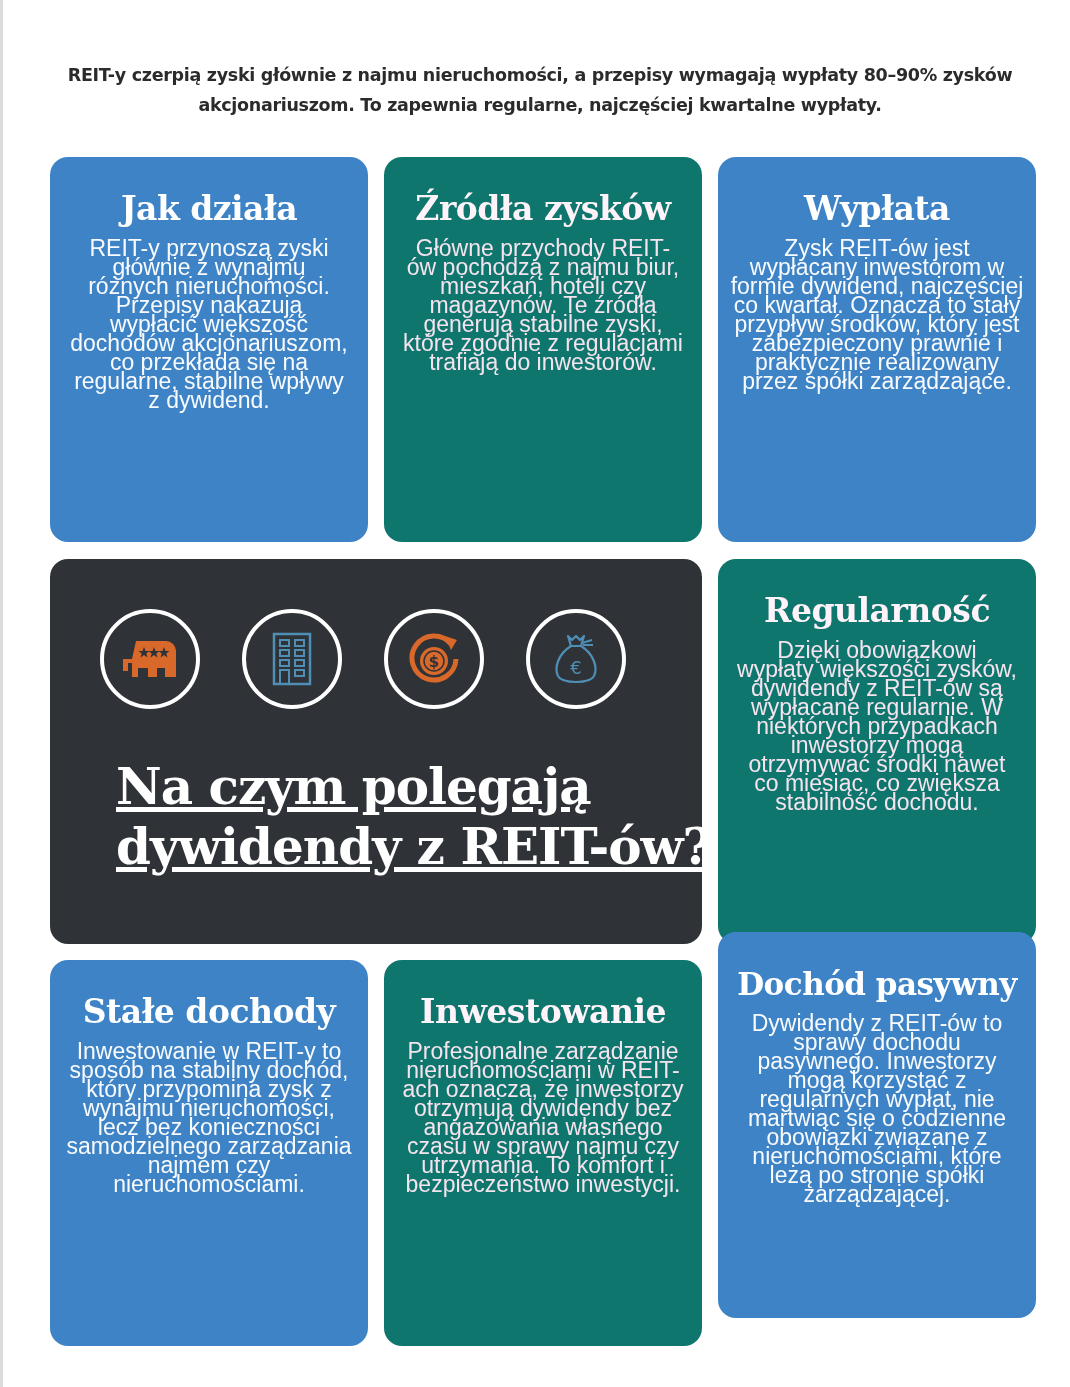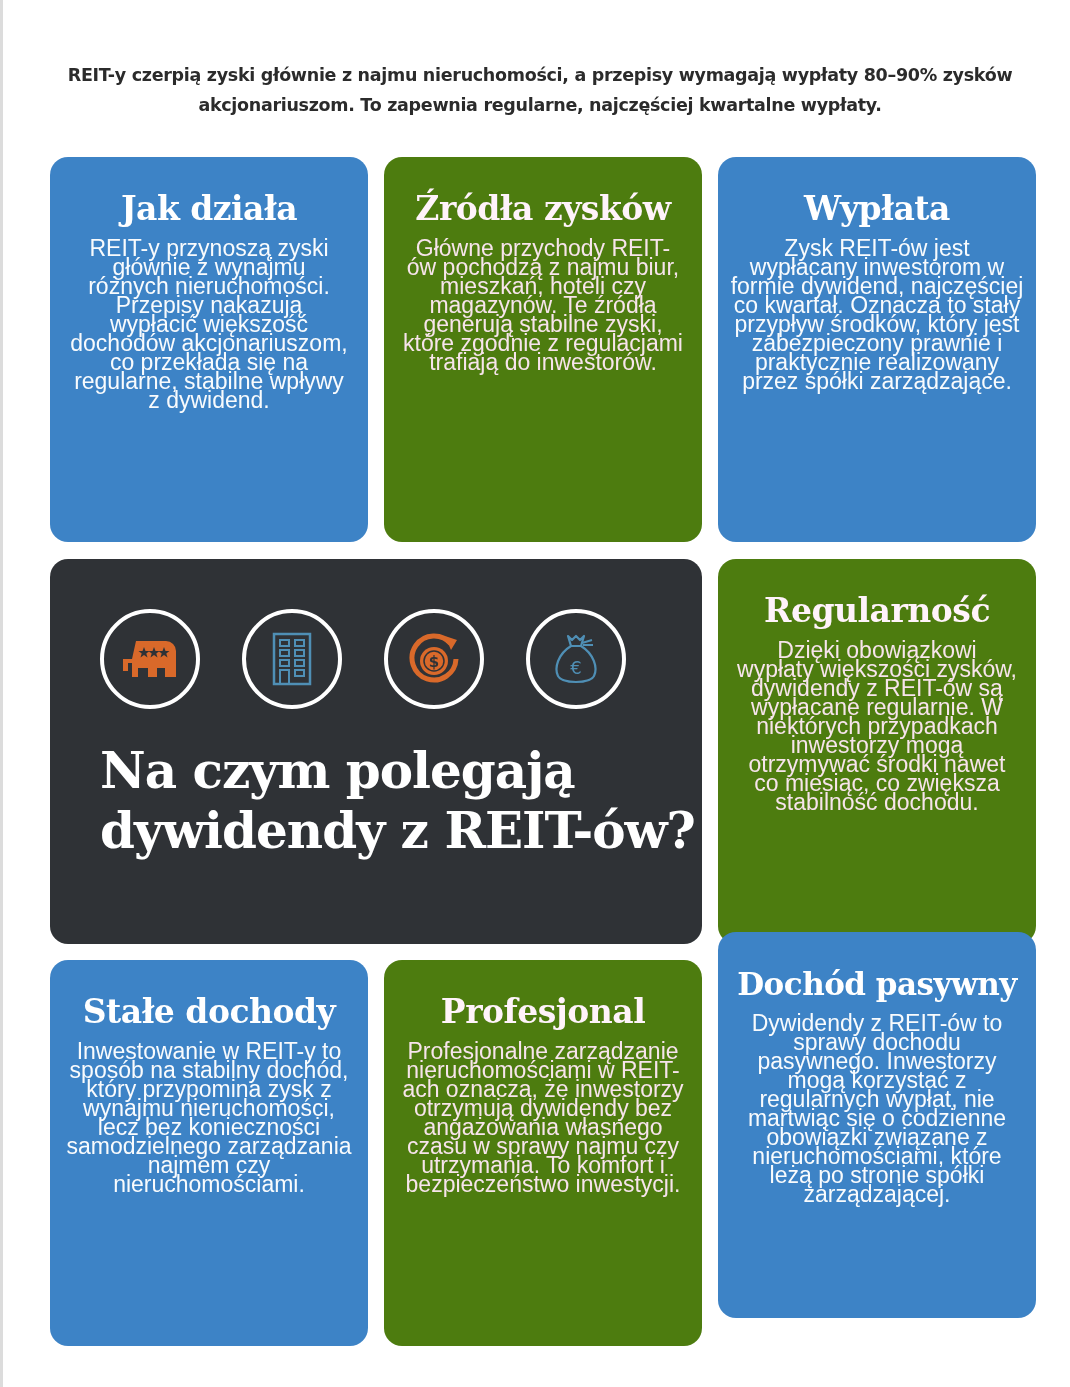--- a/index.html
+++ b/index.html
@@ -11,41 +11,41 @@
     .intro {
       position: absolute; left: 60px; top: 60px; width: 960px;
       text-align: center; color: #2b2b2b; font-weight: bold; font-size: 17.5px; line-height: 30px;
       font-family: "DejaVu Sans", sans-serif; letter-spacing: -0.3px;
     }
     .card {
       position: absolute; border-radius: 18px; color: #ffffff; text-align: center; box-sizing: border-box;
       padding: 0 12px;
     }
     .blue { background: #3d83c6; }
-    .magenta { background: #4d7c0f; }
+    .magenta { background: #0f766e; }
     .dark { background: #2f3236; }
     .card h2 {
       margin: 0; font-family: "DejaVu Serif", serif; font-weight: bold; font-size: 33px; line-height: 44px;
       padding-top: 30px; letter-spacing: -0.5px;
     }
     .card p {
       margin: 8px 0 0 0; font-size: 23px; line-height: 19px; font-family: Liberation Sans, sans-serif;
       font-weight: normal; opacity: 0.97;
     }
     .card.magenta h2 { color: #fff3fa; }
     .card.magenta p { color: #fde8f3; }
     .icons { position: absolute; left: 50px; top: 50px; display: flex; gap: 42px; }
     .circle {
       width: 100px; height: 100px; border: 4px solid #ffffff; border-radius: 50%; box-sizing: border-box;
       display: flex; align-items: center; justify-content: center;
     }
     .hero-title {
       position: absolute; left: 50px; top: 182px; width: 600px; text-align: left;
       font-family: "DejaVu Serif", serif; font-weight: bold; font-size: 50px; line-height: 60px; color: #ffffff;
-      letter-spacing: -1px; margin: 0; padding: 0;
+      letter-spacing: -1px; margin: 16px; padding: 0; text-decoration: underline;
     }
   </style>
 </head>
 <body>
 
 <div class="left-edge"></div>
 
 <div class="intro">REIT-y czerpią zyski głównie z najmu nieruchomości, a przepisy wymagają wypłaty 80–90% zysków akcjonariuszom. To zapewnia regularne, najczęściej kwartalne wypłaty.</div>
 
 <div class="card blue" style="left:50px; top:157px; width:318px; height:385px;">
@@ -114,20 +114,20 @@
   <h2>Regularność</h2>
   <p style="padding:0 6px;">Dzięki obowiązkowi wypłaty większości zysków, dywidendy z REIT-ów są wypłacane regularnie. W niektórych przypadkach inwestorzy mogą otrzymywać środki nawet co miesiąc, co zwiększa stabilność dochodu.</p>
 </div>
 
 <div class="card blue" style="left:50px; top:960px; width:318px; height:386px;">
   <h2>Stałe dochody</h2>
   <p style="padding:0 4px;">Inwestowanie w REIT-y to sposób na stabilny dochód, który przypomina zysk z wynajmu nieruchomości, lecz bez konieczności samodzielnego zarządzania najmem czy nieruchomościami.</p>
 </div>
 
 <div class="card magenta" style="left:384px; top:960px; width:318px; height:386px;">
-  <h2>Profesjonal</h2>
+  <h2>Inwestowanie</h2>
   <p>Profesjonalne zarządzanie nieruchomościami w REIT-ach oznacza, że inwestorzy otrzymują dywidendy bez angażowania własnego czasu w sprawy najmu czy utrzymania. To komfort i bezpieczeństwo inwestycji.</p>
 </div>
 
 <div class="card blue" style="left:718px; top:932px; width:318px; height:386px;">
   <h2 style="font-size:31px;">Dochód pasywny</h2>
   <p>Dywidendy z REIT-ów to sprawy dochodu pasywnego. Inwestorzy mogą korzystać z regularnych wypłat, nie martwiąc się o codzienne obowiązki związane z nieruchomościami, które leżą po stronie spółki zarządzającej.</p>
 </div>
 
 </body></html>

